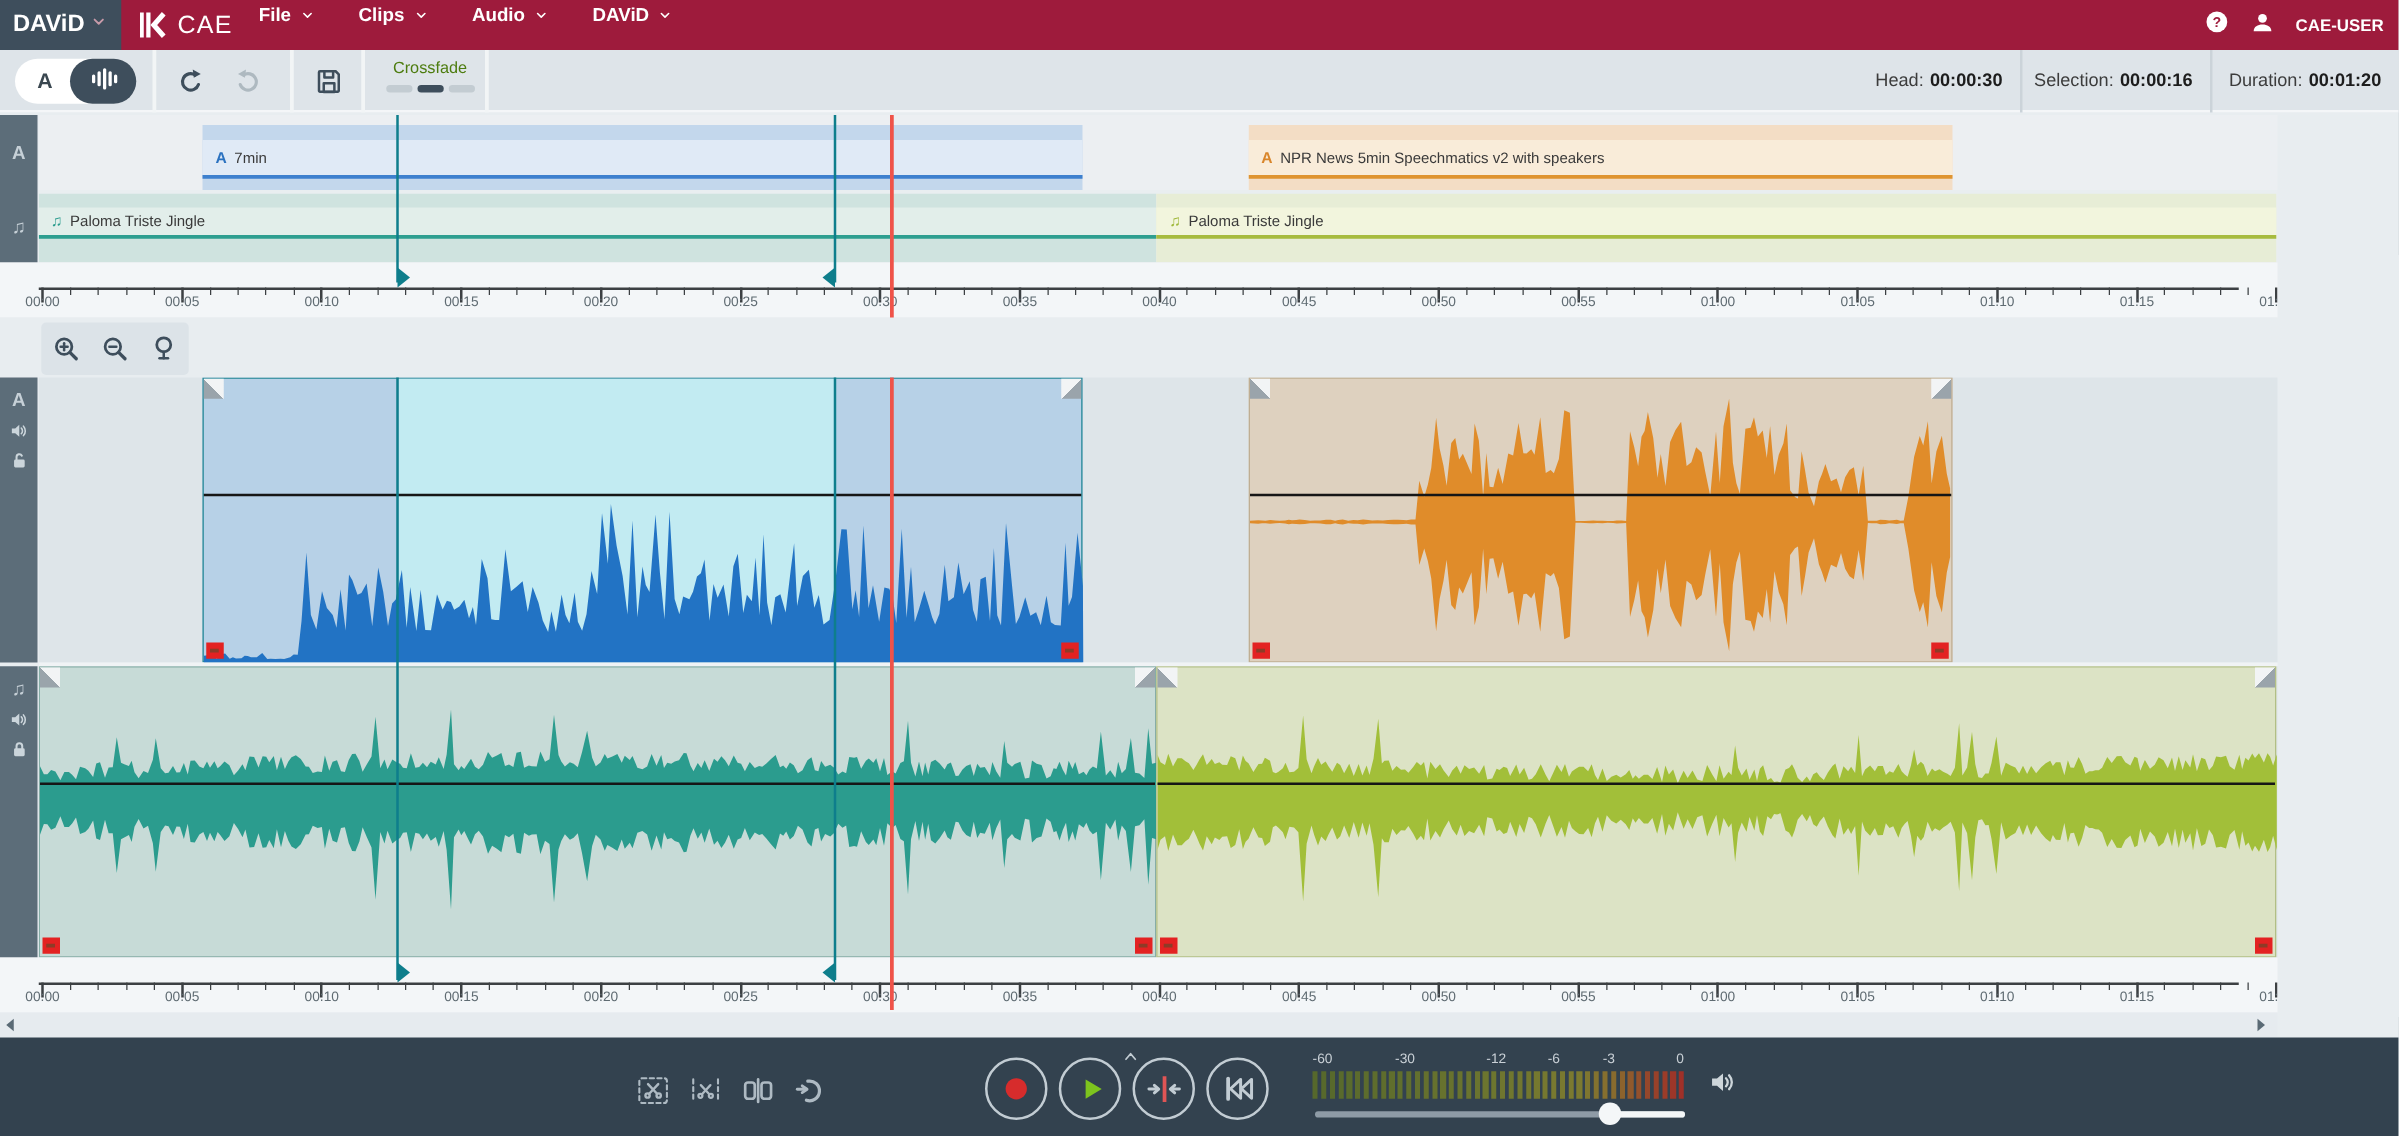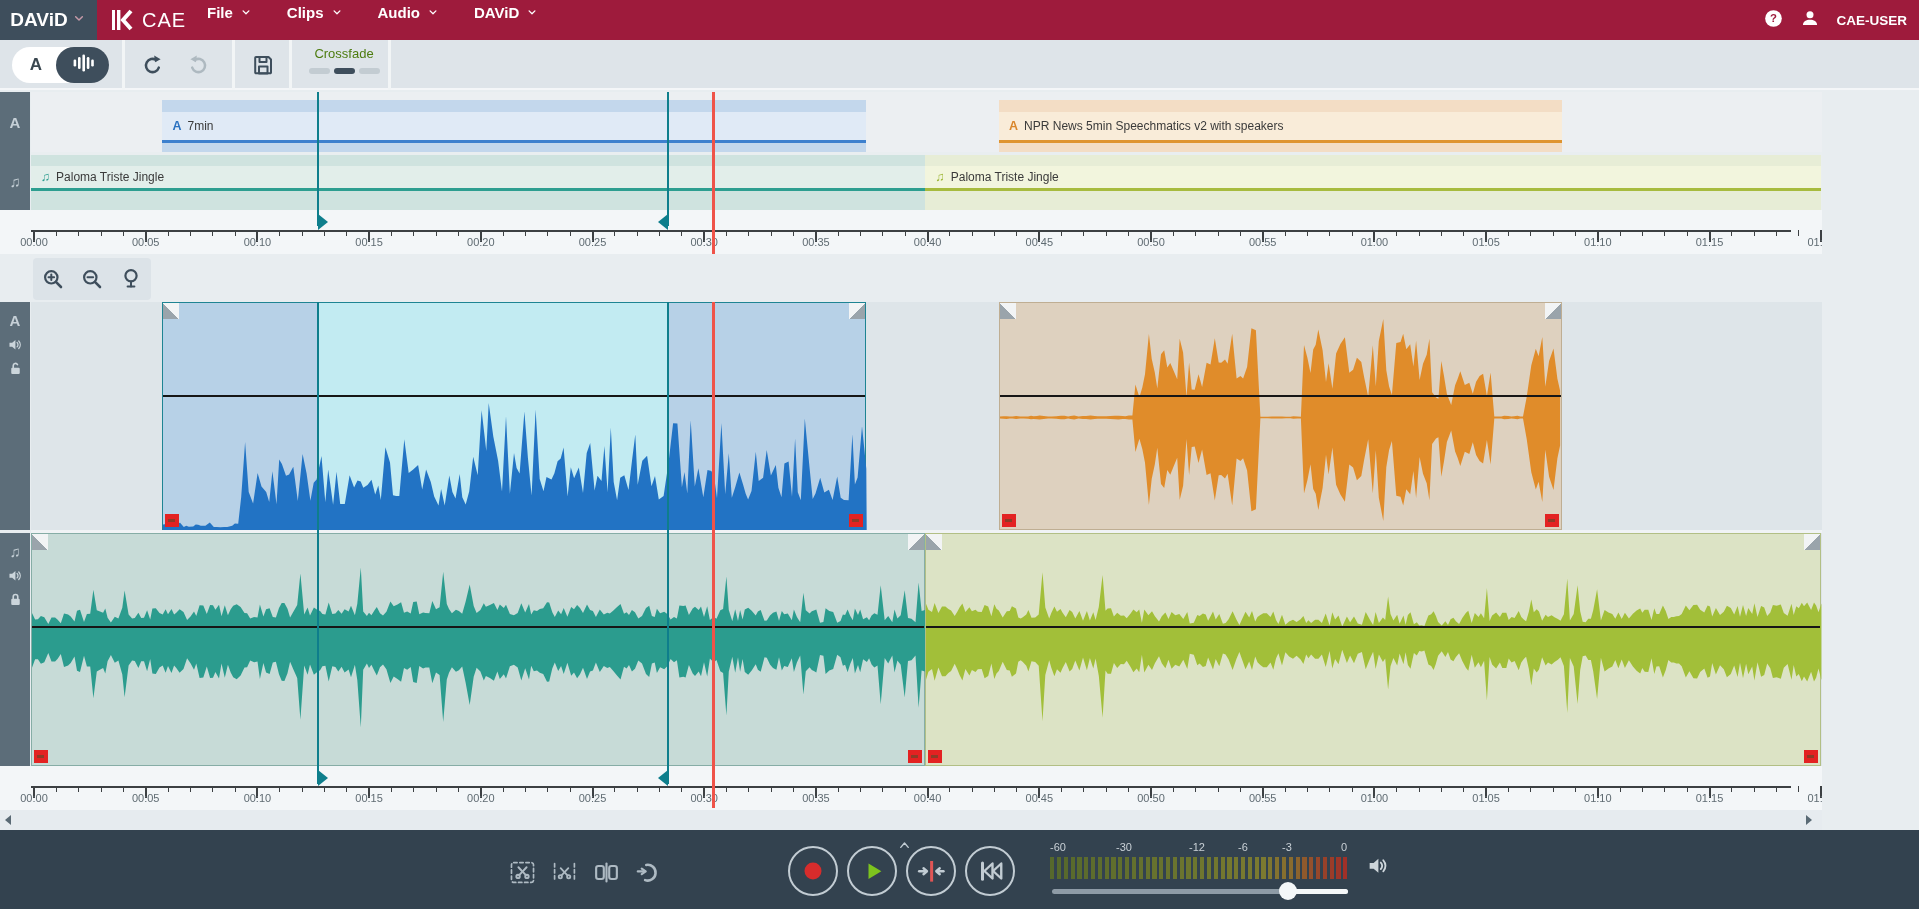--- a/index.html
+++ b/index.html
@@ -178,20 +178,34 @@
     <div class="tsep" style="left:289px"></div>
     <div class="crossfade">
       <div class="cf-label">Crossfade</div>
       <div class="cf-bars">
         <span class="cf-bar" style="background:#C3CCD2"></span>
         <span class="cf-bar" style="background:#3E4E5C"></span>
         <span class="cf-bar" style="background:#C3CCD2"></span>
       </div>
     </div>
     <div class="tsep" style="left:388px"></div>
+    <div class="times">
+      <div class="time-box tb-head">
+        <span>Head:</span>
+        <b>00:00:30</b>
+      </div>
+      <div class="time-box tb-sel">
+        <span>Selection:</span>
+        <b>00:00:16</b>
+      </div>
+      <div class="time-box tb-dur">
+        <span>Duration:</span>
+        <b>00:01:20</b>
+      </div>
+    </div>
   </div>
 
   <div class="ov-gutter" style="top:92px;height:60px;display:flex;align-items:center;">
     <div class="gut-label">A</div>
   </div>
   <div class="ov-gutter" style="top:152px;height:58px;display:flex;align-items:center;">
     <div class="gut-label">♫</div>
   </div>
   <div class="ov-row" id="ov-row-0" style="top:92px;height:60px;background:#ECEFF2;">
       <div class="ov-clip" style="left: 131.455px; width: 703.71px; top: 8px; height: 52px; background: rgb(195, 215, 236);">

